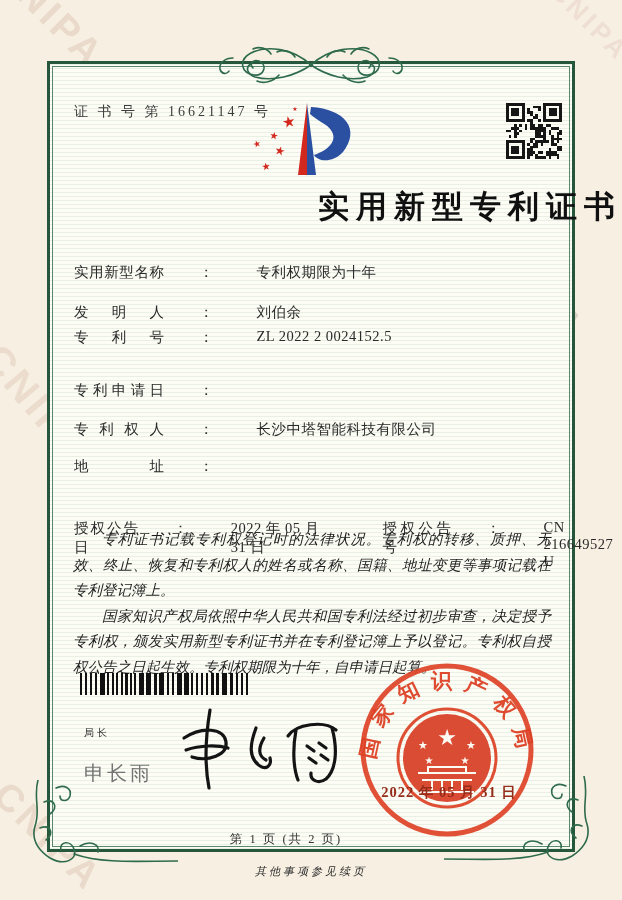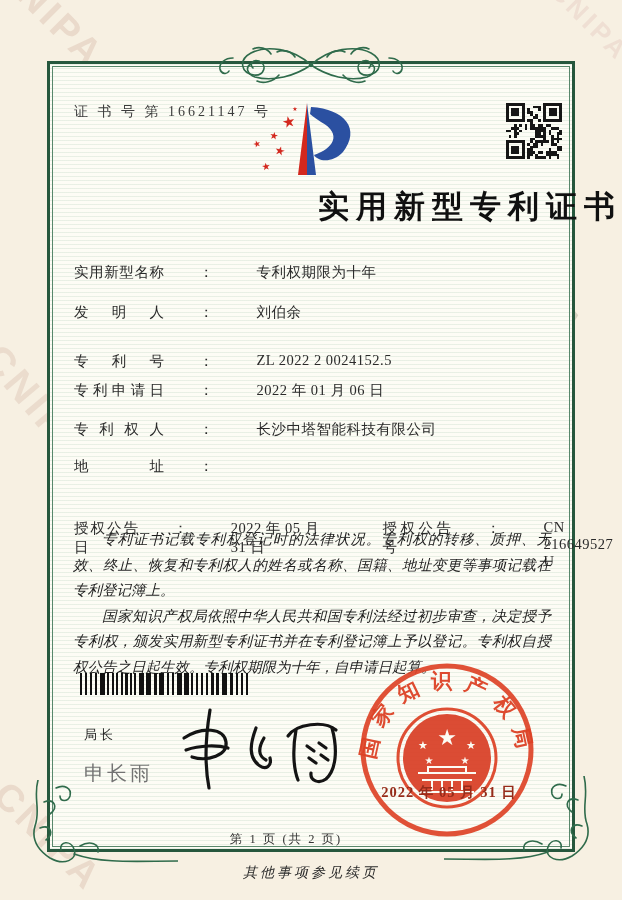--- a/index.html
+++ b/index.html
@@ -41,30 +41,30 @@
   .fvalue{letter-spacing:0.5px;}
   .flabel2{display:inline-block;width:96px;text-align:justify;text-align-last:justify;}
   
   .body-text{
     position:absolute;left:73px;top:527px;width:478px;
     font-size:14.5px;line-height:25.5px;text-align:justify;
     font-style:italic;color:#1d1d1d;
   }
   .body-text p{margin:0;text-indent:2em;}
   
-  .sig-role{position:absolute;left:84px;top:726px;font-size:13px;letter-spacing:3px;color:#1f1f1f;}
+  .sig-role{position:absolute;left:84px;top:726px;font-size:10px;letter-spacing:3px;color:#1f1f1f;}
   .sig-name{position:absolute;left:84px;top:760px;font-size:20px;letter-spacing:3px;color:#737373;}
   
   .seal-date{
     position:absolute;left:374px;top:783px;width:150px;text-align:center;
     font-size:14.5px;font-weight:bold;color:#962c1a;letter-spacing:1px;
   }
   
   .page-info{position:absolute;left:0;top:831px;width:572px;text-align:center;font-size:12.5px;letter-spacing:2px;color:#333;}
-  .cont-note{position:absolute;left:0;top:864px;width:622px;text-align:center;font-size:14px;letter-spacing:3px;font-style:italic;color:#2b2b2b;}
+  .cont-note{position:absolute;left:0;top:864px;width:622px;text-align:center;font-size:11px;letter-spacing:3px;font-style:italic;color:#2b2b2b;}
   svg{display:block;}
 </style>
 </head>
 <body>
 
 <div class="wm" style="left:-18px;top:-8px;font-size:38px;color:rgba(222,196,180,0.5);transform:rotate(45deg);">CNIPA</div>
 <div class="wm" style="left:540px;top:6px;font-size:26px;color:rgba(228,202,192,0.45);transform:rotate(45deg);">CNIPA</div>
 <div class="wm" style="left:452px;top:252px;font-size:44px;color:rgba(186,182,162,0.55);transform:rotate(52deg);">CNIPA</div>
 <div class="wm" style="left:-34px;top:382px;font-size:40px;color:rgba(220,196,180,0.45);transform:rotate(50deg);">CNIPA</div>
 <div class="wm" style="left:150px;top:545px;font-size:52px;color:rgba(205,198,182,0.3);transform:rotate(48deg);">CNIPA</div>
@@ -276,29 +276,28 @@
 <div class="row" style="top:263px;">
   <span class="flabel">实用新型名称</span>
     <span class="fcolon">：</span>
   <span class="fvalue">专利权期限为十年</span>
 </div>
 <div class="row" style="top:303px;">
   <span class="flabel">发明人</span>
     <span class="fcolon">：</span>
   <span class="fvalue">刘伯余</span>
 </div>
-<div class="row" style="top:352px;">
+<div class="row" style="top:328px;">
   <span class="flabel">专利号</span>
     <span class="fcolon">：</span>
   <span class="fvalue">ZL 2022 2 0024152.5</span>
 </div>
 <div class="row" style="top:381px;">
   <span class="flabel">专利申请日</span>
     <span class="fcolon">：</span>
-  <span class="fvalue">2022 年 01 月 06 日</span>
 </div>
 <div class="row" style="top:420px;">
   <span class="flabel">专利权人</span>
     <span class="fcolon">：</span>
   <span class="fvalue">长沙中塔智能科技有限公司</span>
 </div>
 <div class="row" style="top:457px;">
   <span class="flabel">地址</span>
     <span class="fcolon">：</span>
 </div>

